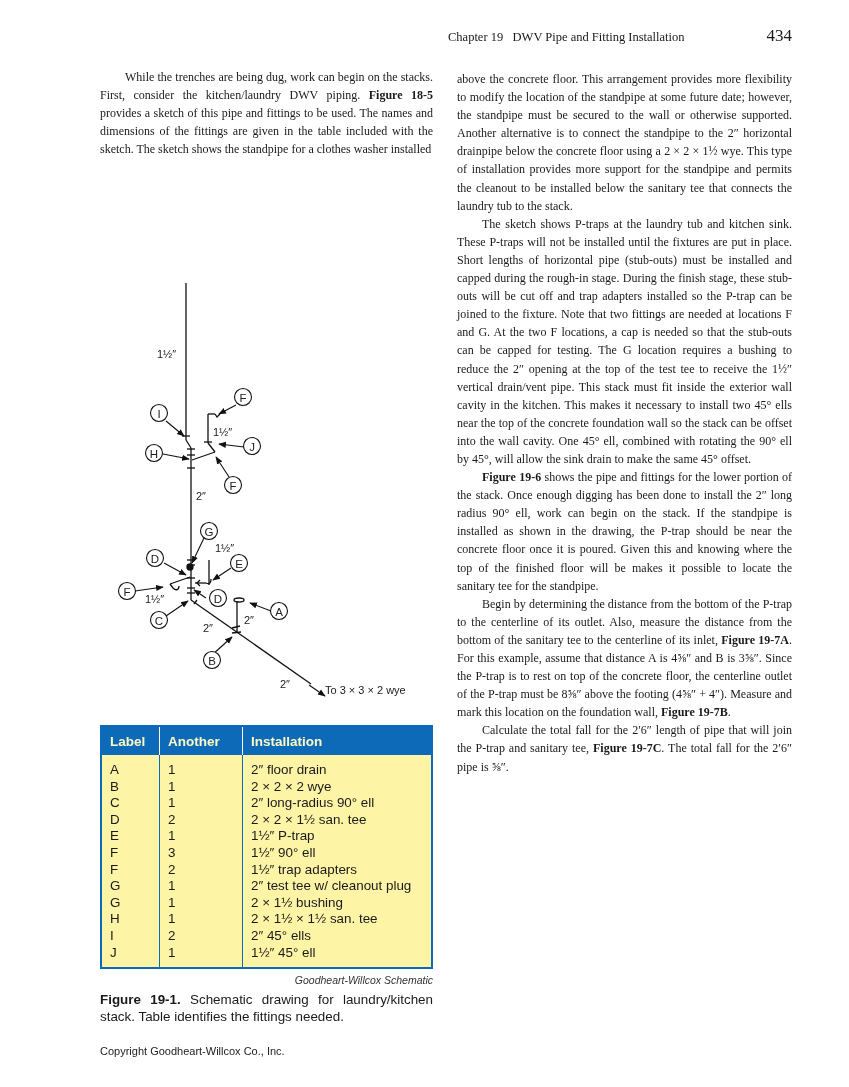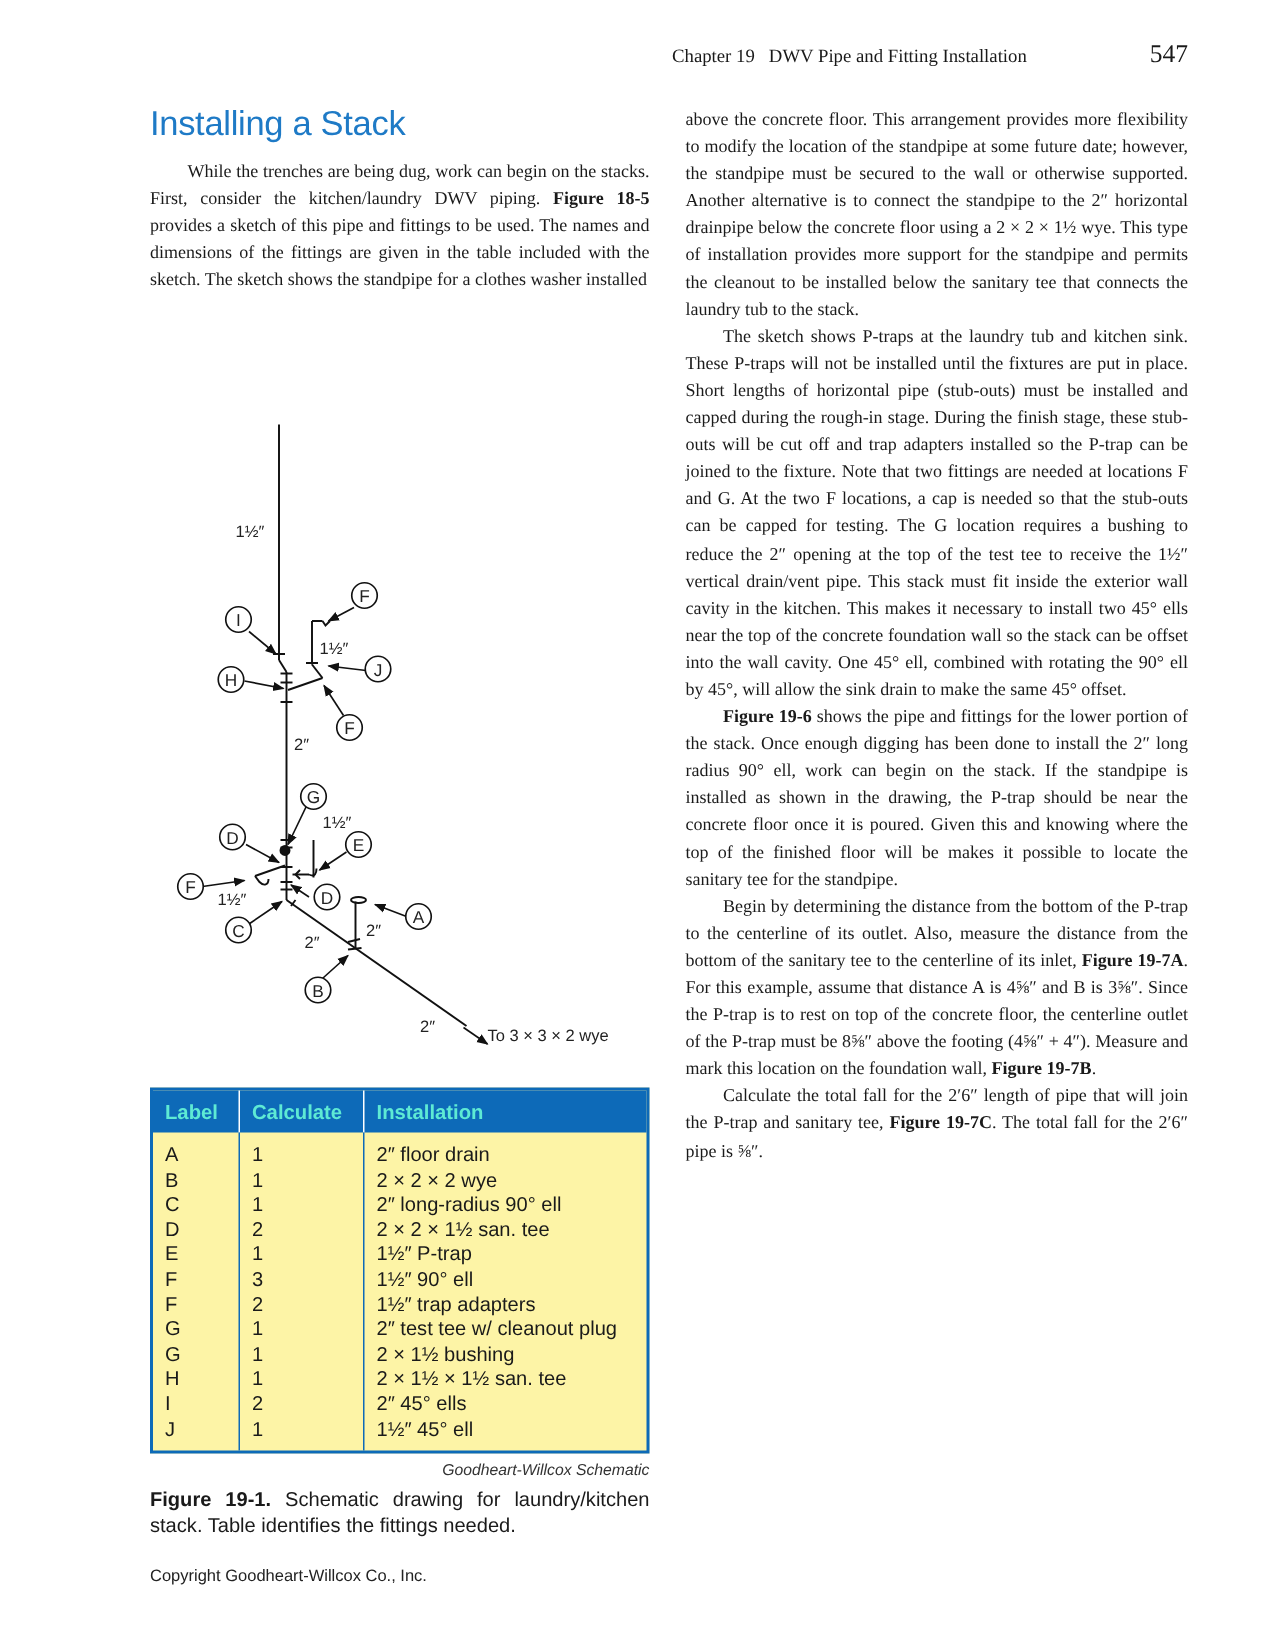--- a/index.html
+++ b/index.html
@@ -19,21 +19,21 @@
   .body-text { font-family: "Liberation Serif", "DejaVu Serif", serif; font-size: 12px;
     line-height: 18.1px; text-align: justify; margin: 0; hyphens: none; }
   .body-text p { margin: 0; text-indent: 25px; }
   .body-text p.noindent { text-indent: 0; }
   .body-text b { font-weight: bold; }
 
   .figure-svg { position: absolute; left: 100px; top: 278px; width: 340px; height: 430px; }
 
   .fig-table { position: absolute; left: 100px; top: 725px; width: 333px;
     border: 2px solid #0d6ab8; background: #fdf4a6; box-sizing: border-box; }
-  .fig-table .thead { display: flex; background: #0d6ab8; color: #5eead4; height: 28px;
+  .fig-table .thead { display: flex; background: #0d6ab8; color: #fef9c3; height: 28px;
     font-family: "Liberation Sans", "DejaVu Sans", sans-serif; font-weight: bold; font-size: 13.5px; }
   .fig-table .thead div { display: flex; align-items: center; padding-left: 8px; box-sizing: border-box; }
   .fig-table .c1 { width: 58px; border-right: 1.5px solid #0d6ab8; }
   .fig-table .c2 { width: 83px; border-right: 1.5px solid #0d6ab8; }
   .fig-table .c3 { flex: 1; }
   .fig-table .thead .c1, .fig-table .thead .c2 { border-right: 1.5px solid #ffffff; }
   .fig-table .tbody { display: flex; padding: 7px 0 6px 0;
     font-family: "Liberation Sans", "DejaVu Sans", sans-serif; font-size: 13.4px; line-height: 16.6px; }
   .fig-table .tbody .col { box-sizing: border-box; padding-left: 8px; }
   .fig-table .tbody .c1 { margin-top: -7px; padding-top: 7px; margin-bottom: -6px; padding-bottom: 6px; }
@@ -49,25 +49,24 @@
   .copyright { position: absolute; left: 100px; top: 1045px;
     font-family: "Liberation Sans", "DejaVu Sans", sans-serif; font-size: 11px; color: #222; }
 
   svg text { font-family: "Liberation Sans", "DejaVu Sans", sans-serif; fill: #222; }
 </style>
 </head>
 <body>
 
 <div class="running-head">
   <span class="chap" style="white-space:pre;">Chapter 19   DWV Pipe and Fitting Installation</span>
-  <span class="folio">547</span>
+  <span class="folio">434</span>
 </div>
 
 <div class="col-left">
-  <h2 class="section-title">Installing a Stack</h2>
   <div class="body-text">
     <p><span>While the trenches are being dug, work can begin on the stacks. First, consider the kitchen/laundry DWV piping. </span><b>Figure 18-5</b><span> provides a sketch of this pipe and fittings to be used. The names and dimensions of the fittings are given in the table included with the sketch. The sketch shows the standpipe for a clothes washer installed</span></p>
   </div>
 </div>
 
 <svg class="figure-svg" viewBox="100 278 340 430" xmlns="http://www.w3.org/2000/svg">
   <defs>
     <marker id="arrow" viewBox="0 0 10 10" refX="9" refY="5" markerWidth="7" markerHeight="7" orient="auto-start-reverse">
       <path d="M0,1 L10,5 L0,9 z" fill="#111"></path>
     </marker>
@@ -174,21 +173,21 @@
     <text x="203" y="632">2″</text>
     <text x="244" y="624">2″</text>
     <text x="280" y="688">2″</text>
     <text x="325" y="694">To 3 × 3 × 2 wye</text>
   </g>
 </svg>
 
 <div class="fig-table">
   <div class="thead">
     <div class="c1">Label</div>
-    <div class="c2">Calculate</div>
+    <div class="c2">Another</div>
     <div class="c3">Installation</div>
   </div>
   <div class="tbody">
     <div class="col c1">
       <div class="row-cell">A</div>
       <div class="row-cell">B</div>
       <div class="row-cell">C</div>
       <div class="row-cell">D</div>
       <div class="row-cell">E</div>
       <div class="row-cell">F</div>

